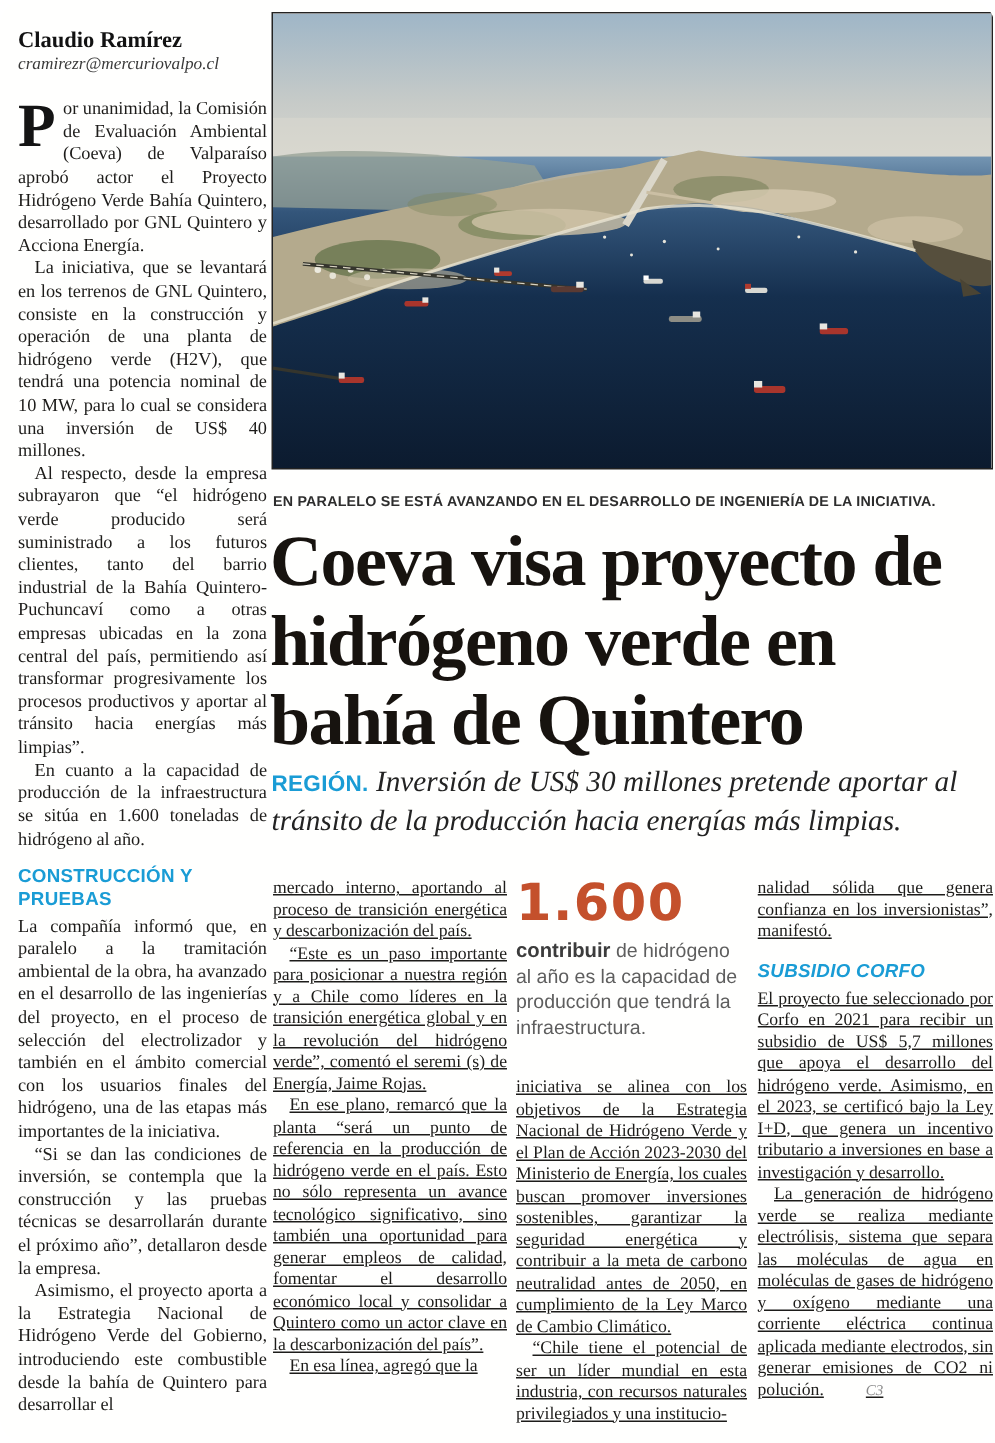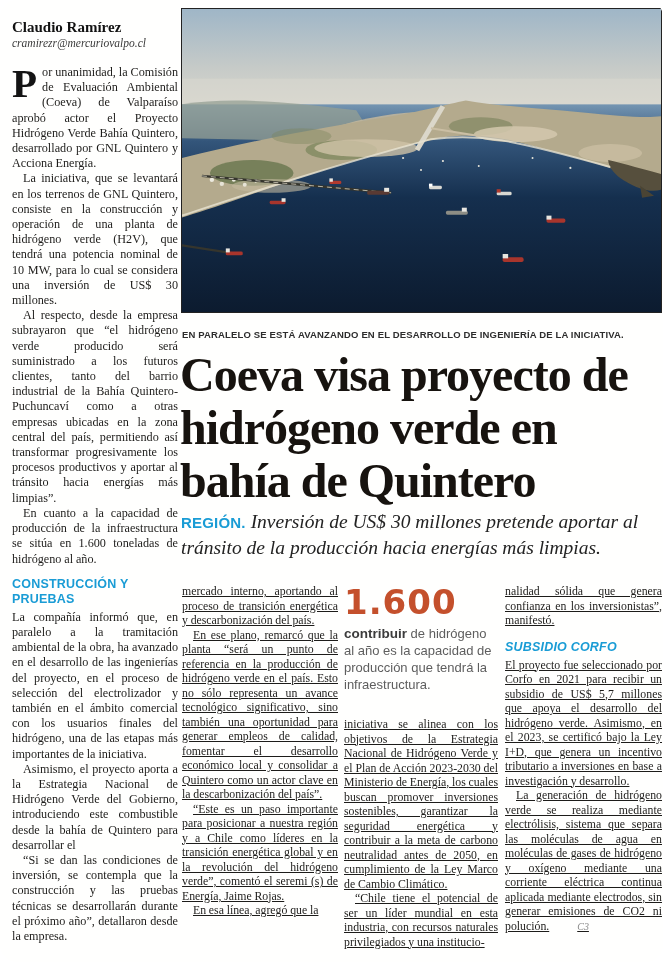--- a/index.html
+++ b/index.html
@@ -79,27 +79,27 @@
 
 <div class="page">
 
   <div class="left-rail">
     <p class="byline-author">Claudio Ramírez</p>
     <p class="byline-email">cramirezr@mercuriovalpo.cl</p>
 
     <p class="bp noindent">
       <span class="dropcap">P</span><span>or unanimidad, la Comisión de Evaluación Ambiental (Coeva) de Valparaíso aprobó actor el Proyecto Hidrógeno Verde Bahía Quintero, desarrollado por GNL Quintero y Acciona Energía.</span>
     </p>
-    <p class="bp">La iniciativa, que se levantará en los terrenos de GNL Quintero, consiste en la construcción y operación de una planta de hidrógeno verde (H2V), que tendrá una potencia nominal de 10 MW, para lo cual se considera una inversión de US$ 30 millones.</p>
+    <p class="bp">La iniciativa, que se levantará en los terrenos de GNL Quintero, consiste en la construcción y operación de una planta de hidrógeno verde (H2V), que tendrá una potencia nominal de 10 MW, para lo cual se considera una inversión de US$ 40 millones.</p>
     <p class="bp">Al respecto, desde la empresa subrayaron que “el hidrógeno verde producido será suministrado a los futuros clientes, tanto del barrio industrial de la Bahía Quintero-Puchuncaví como a otras empresas ubicadas en la zona central del país, permitiendo así transformar progresivamente los procesos productivos y aportar al tránsito hacia energías más limpias”.</p>
     <p class="bp">En cuanto a la capacidad de producción de la infraestructura se sitúa en 1.600 toneladas de hidrógeno al año.</p>
     <h3 class="sec-head">CONSTRUCCIÓN Y PRUEBAS</h3>
     <p class="bp noindent">La compañía informó que, en paralelo a la tramitación ambiental de la obra, ha avanzado en el desarrollo de las ingenierías del proyecto, en el proceso de selección del electrolizador y también en el ámbito comercial con los usuarios finales del hidrógeno, una de las etapas más importantes de la iniciativa.</p>
+    <p class="bp">“Si se dan las condiciones de inversión, se contempla que la construcción y las pruebas técnicas se desarrollarán durante el próximo año”, detallaron desde la empresa.</p>
     <p class="bp">Asimismo, el proyecto aporta a la Estrategia Nacional de Hidrógeno Verde del Gobierno, introduciendo este combustible desde la bahía de Quintero para desarrollar el</p>
-    <p class="bp">“Si se dan las condiciones de inversión, se contempla que la construcción y las pruebas técnicas se desarrollarán durante el próximo año”, detallaron desde la empresa.</p>
   </div>
 
   <div class="photo">
     <svg viewBox="0 0 481 305" preserveAspectRatio="none">
       <defs>
         <linearGradient id="sky" x1="0" y1="0" x2="0" y2="1">
           <stop offset="0" stop-color="#9fb6c7"></stop>
           <stop offset="0.55" stop-color="#c7cbc8"></stop>
           <stop offset="1" stop-color="#dcdad1"></stop>
         </linearGradient>
@@ -189,22 +189,22 @@
   <p class="caption">EN PARALELO SE ESTÁ AVANZANDO EN EL DESARROLLO DE INGENIERÍA DE LA INICIATIVA.</p>
 
   <h1 class="headline">Coeva visa proyecto de hidrógeno verde en bahía de Quintero</h1>
   <p class="deck">
     <span class="kicker">REGIÓN.</span>
     <span>Inversión de US$ 30 millones pretende aportar al tránsito de la producción hacia energías más limpias.</span>
   </p>
 
   <div class="bcol col2">
     <p class="bp noindent">mercado interno, aportando al proceso de transición energética y descarbonización del país.</p>
+    <p class="bp">“Este es un paso importante para posicionar a nuestra región y a Chile como líderes en la transición energética global y en la revolución del hidrógeno verde”, comentó el seremi (s) de Energía, Jaime Rojas.</p>
     <p class="bp">En ese plano, remarcó que la planta “será un punto de referencia en la producción de hidrógeno verde en el país. Esto no sólo representa un avance tecnológico significativo, sino también una oportunidad para generar empleos de calidad, fomentar el desarrollo económico local y consolidar a Quintero como un actor clave en la descarbonización del país”.</p>
-    <p class="bp">“Este es un paso importante para posicionar a nuestra región y a Chile como líderes en la transición energética global y en la revolución del hidrógeno verde”, comentó el seremi (s) de Energía, Jaime Rojas.</p>
     <p class="bp">En esa línea, agregó que la</p>
   </div>
 
   <div class="bcol col3">
     <div class="callout">
       <p class="callout-number">1.600</p>
       <p class="callout-text">
         <b>contribuir</b><span> de hidrógeno al año es la capacidad de producción que tendrá la infraestructura.</span>
       </p>
     </div>

